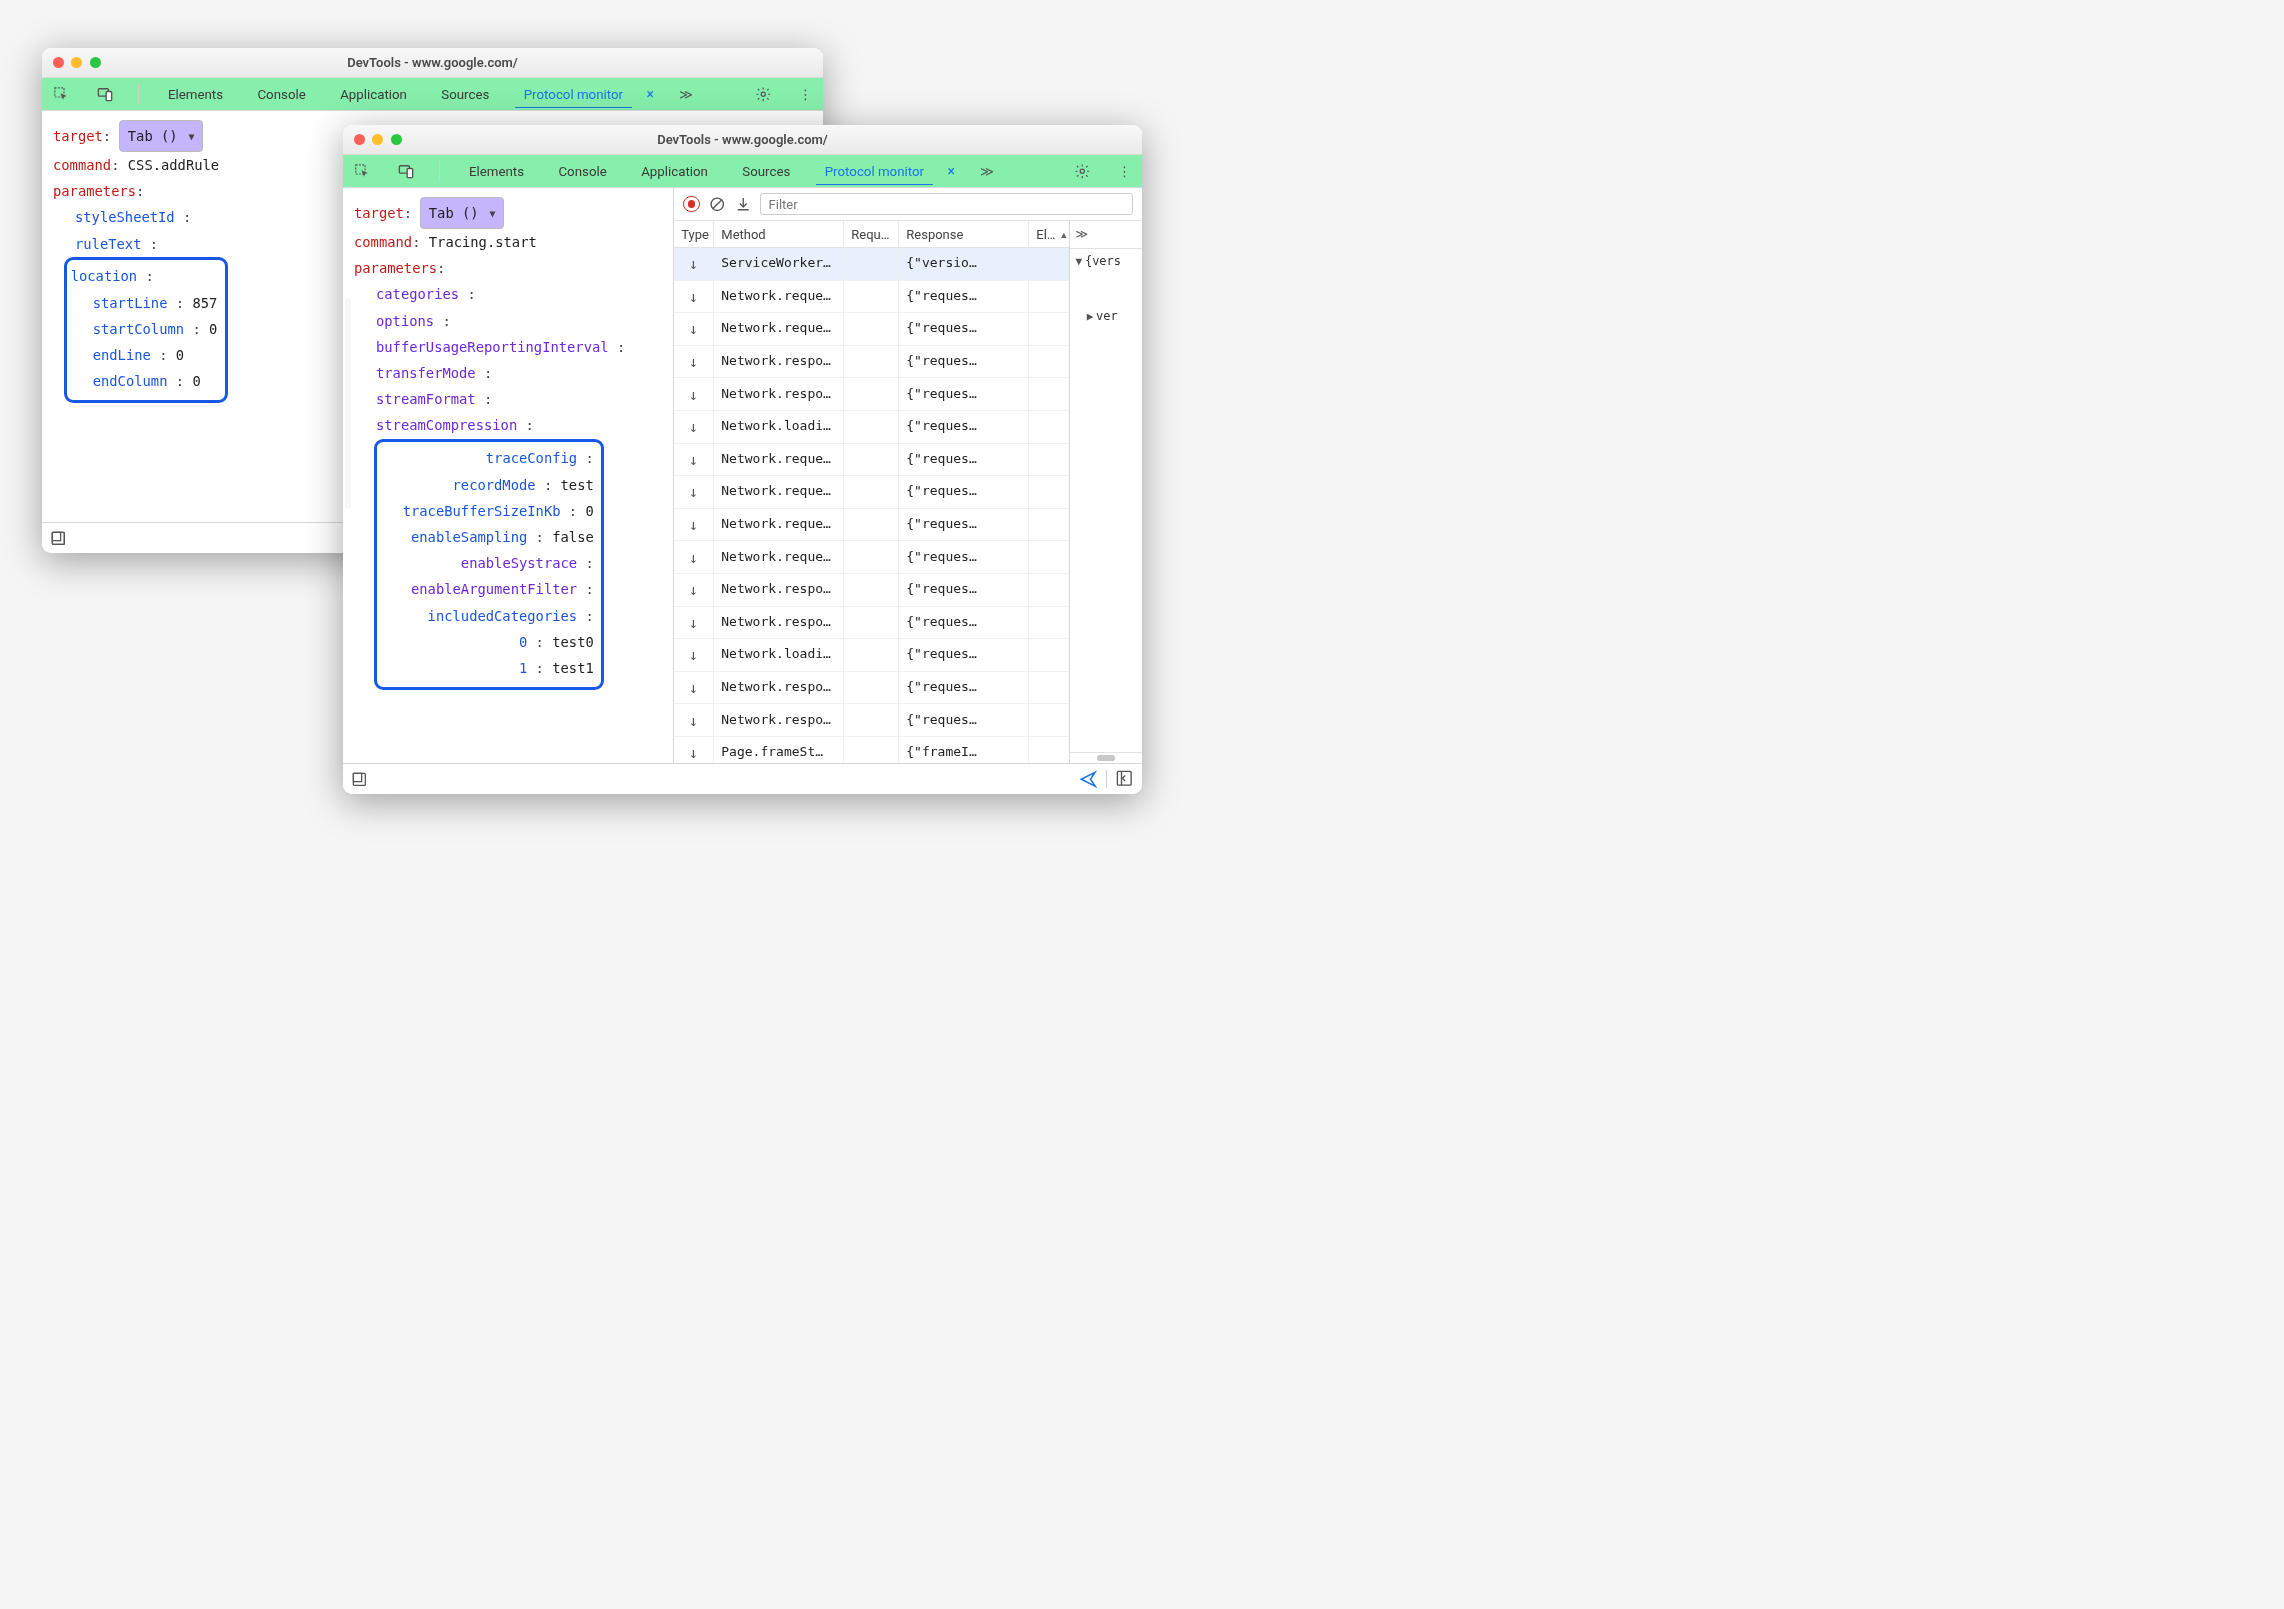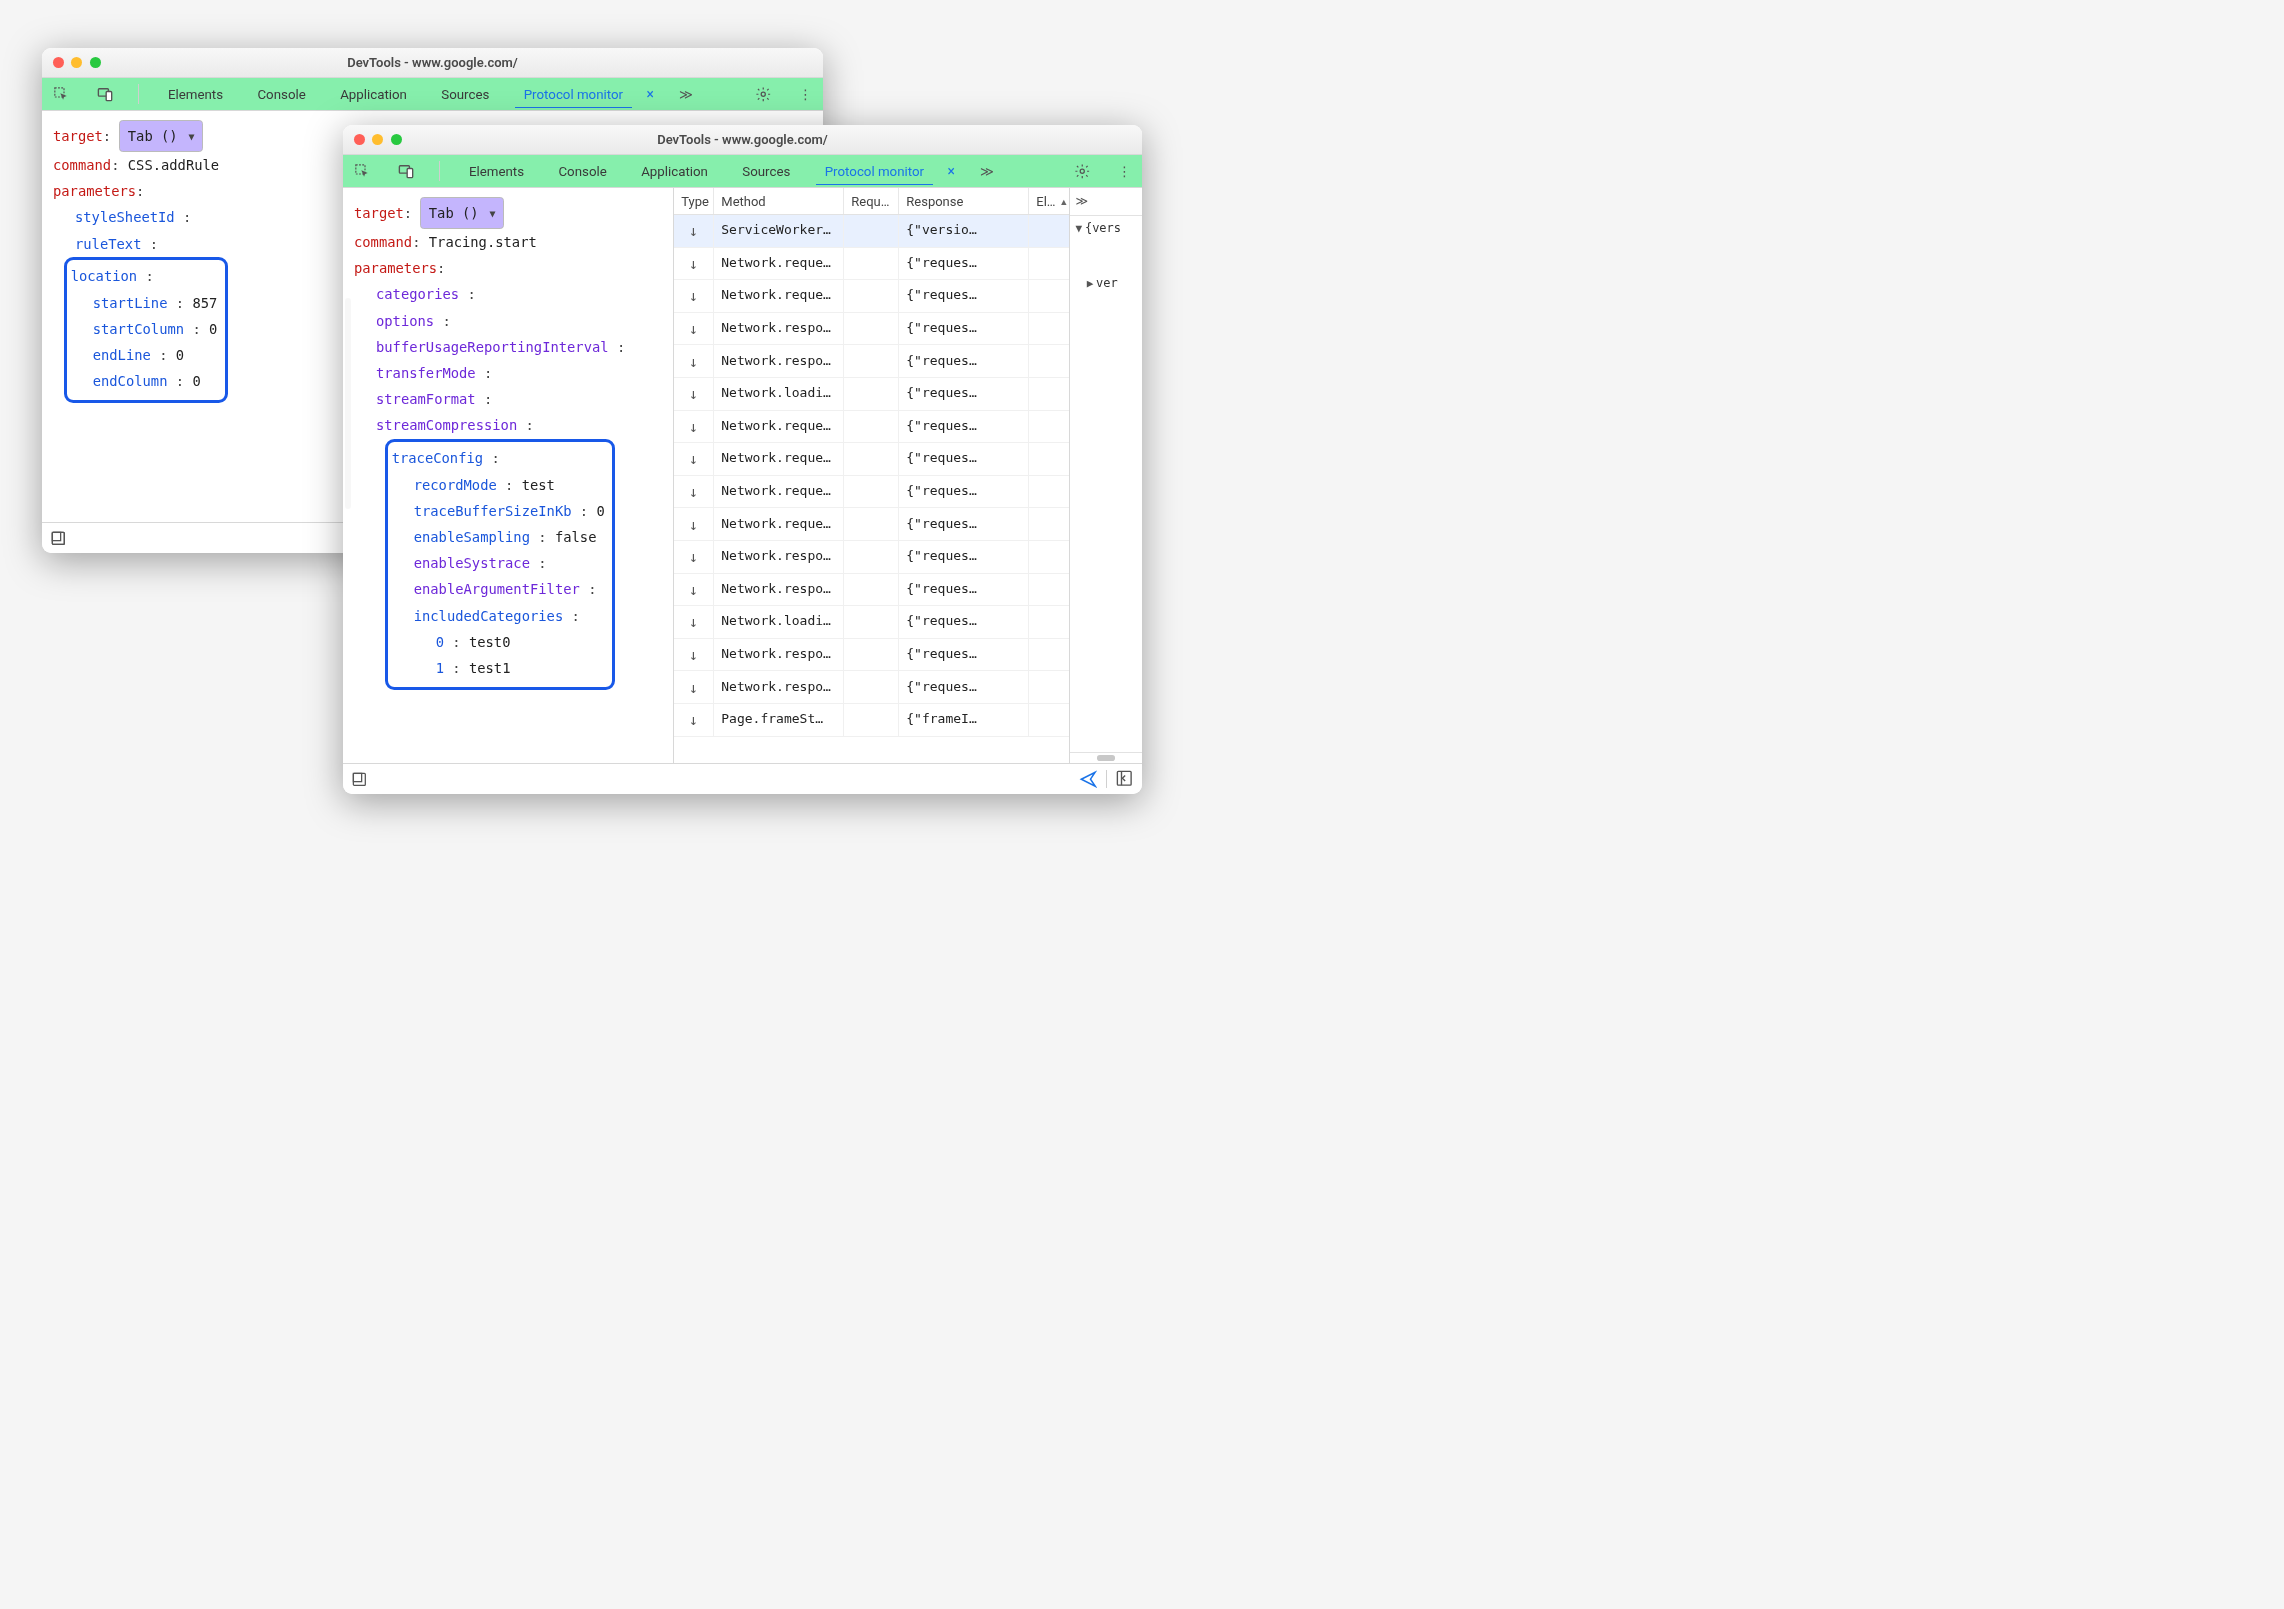--- a/index.html
+++ b/index.html
@@ -254,36 +254,55 @@
       <div><span class="key">command</span><span class="colon">: </span><span class="val mono">Tracing.start</span></div>
       <div><span class="key">parameters</span><span class="colon">:</span></div>
       <div id="front-grey">
           <div class="indent1"><span class="key grey">categories</span> <span class="colon">:</span></div>
           <div class="indent1"><span class="key grey">options</span> <span class="colon">:</span></div>
           <div class="indent1"><span class="key grey">bufferUsageReportingInterval</span> <span class="colon">:</span></div>
           <div class="indent1"><span class="key grey">transferMode</span> <span class="colon">:</span></div>
           <div class="indent1"><span class="key grey">streamFormat</span> <span class="colon">:</span></div>
           <div class="indent1"><span class="key grey">streamCompression</span> <span class="colon">:</span></div>
         </div>
-      <div class="highlight-box" style="margin-left:31px;">
+      <div class="highlight-box" style="margin-left:20px;text-align:right;">
         <div><span class="key blue">traceConfig</span> <span class="colon">:</span></div>
         <div id="front-highlight">
             <div class="indent1"><span class="key blue">recordMode</span> <span class="colon">:</span> <span class="val">test</span></div>
             <div class="indent1"><span class="key blue">traceBufferSizeInKb</span> <span class="colon">:</span> <span class="val">0</span></div>
             <div class="indent1"><span class="key blue">enableSampling</span> <span class="colon">:</span> <span class="val">false</span></div>
             <div class="indent1"><span class="key grey">enableSystrace</span> <span class="colon">:</span> </div>
             <div class="indent1"><span class="key grey">enableArgumentFilter</span> <span class="colon">:</span> </div>
             <div class="indent1"><span class="key blue">includedCategories</span> <span class="colon">:</span> </div>
             <div class="indent2"><span class="key blue">0</span> <span class="colon">:</span> <span class="val">test0</span></div>
             <div class="indent2"><span class="key blue">1</span> <span class="colon">:</span> <span class="val">test1</span></div>
           </div>
       </div>
     </div>
 
     <div class="panel-right">
+      <div class="toolbar">
+        <span class="rec-btn"></span>
+        <span class="icon-btn clear-icon">
+          <svg width="16.5" height="16.5" viewBox="0 0 24 24" fill="none" stroke="#555" stroke-width="2">
+              <circle cx="12" cy="12" r="9"></circle>
+              <line x1="5" y1="19" x2="19" y2="5"></line>
+            </svg>
+        </span>
+        <span class="icon-btn dl-icon">
+          <svg width="16.5" height="16.5" viewBox="0 0 24 24" fill="none" stroke="#555" stroke-width="2">
+              <path d="M12 3v12"></path>
+              <path d="M7 11l5 5 5-5"></path>
+              <path d="M4 20h16"></path>
+            </svg>
+        </span>
+        <span class="filter">
+            <span>Filter</span>
+          </span>
+      </div>
       <div class="grid-wrap">
         <div class="grid">
           <div class="ghead">
             <div class="cell">Type</div>
             <div class="cell">Method</div>
             <div class="cell">Requ…</div>
             <div class="cell">Response</div>
             <div class="cell">
                 <span>El…</span>
                 <span class="sort-ic">▲</span>

